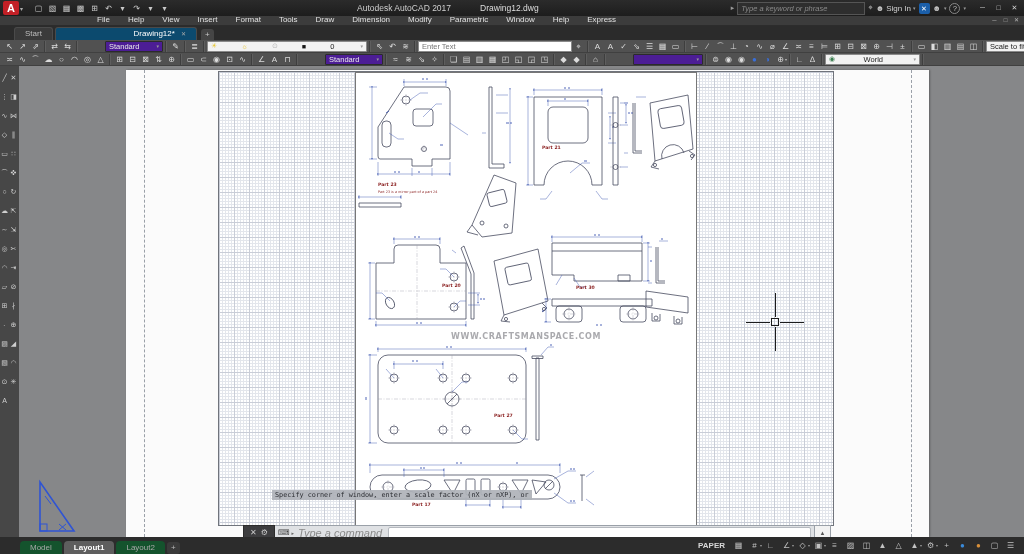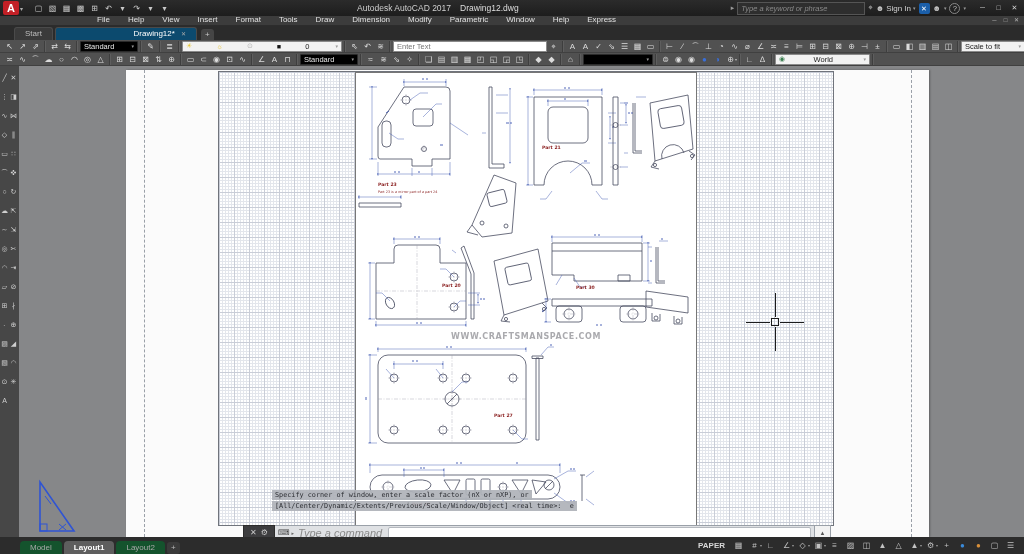--- a/index.html
+++ b/index.html
@@ -8,21 +8,21 @@
        -webkit-font-smoothing:antialiased;}
   
   .titlebar{position:absolute;left:0;top:0;width:1024px;height:16px;
     background:linear-gradient(#2b2b2b,#1d1d1d);display:flex;align-items:center;color:#cfcfcf;}
   .logo{width:16px;height:14px;margin-left:3px;background:#c22026;color:#fff;font-weight:bold;
     font-size:11px;line-height:14px;text-align:center;border-radius:2px;}
   .logo-caret{font-size:6px;color:#aaa;margin:0 3px 0 1px;}
   .qat{display:flex;align-items:center;gap:1px;margin-left:6px;}
   .qat .tb-icon{width:13px;font-size:8px;color:#c9c9c9;}
   .title-text{position:absolute;left:357px;top:0;height:16px;line-height:16px;font-size:8.5px;color:#cfcfcf;white-space:nowrap;}
-  .title-text b{font-weight:normal;margin-left:0;color:#dedede;padding-left:9px;}
+  .title-text b{font-weight:normal;margin-left:20px;color:#dedede;padding-left:9px;}
   .tb-right{position:absolute;right:2px;top:1px;height:14px;display:flex;align-items:center;gap:3px;}
   .search-go{font-size:7px;color:#999;}
   .tb-search{width:120px;height:11px;background:#2e2e2e;border:1px solid #555;color:#ddd;
     font-size:7.5px;padding:0 3px;font-family:"Liberation Sans",sans-serif;}
   .tb-search::placeholder{color:#8a8a8a;font-style:italic;}
   .tbr-icon{font-size:8px;color:#c2c2c2;}
   .signin{font-size:8px;color:#d2d2d2;display:flex;align-items:center;gap:2px;}
   .xchg{width:11px;height:11px;background:#1b5faa;color:#fff;font-size:7px;line-height:11px;text-align:center;border-radius:2px;}
   .helpq{width:11px;height:11px;border:1px solid #888;border-radius:50%;font-size:7px;line-height:10px;text-align:center;color:#ccc;box-sizing:border-box;}
   .caret{font-size:5px;color:#999;}
@@ -45,21 +45,21 @@
   
   .toolbar{position:absolute;left:0;width:1024px;height:13px;background:#515151;border-bottom:1px solid #404040;
     display:flex;align-items:center;padding-left:3px;box-sizing:border-box;}
   .t1{top:40px;} .t2{top:53px;}
   .tb-group{display:flex;align-items:center;}
   .tb-icon{display:inline-block;width:13px;height:11px;font-size:8px;line-height:11px;text-align:center;color:#dcdcdc;position:relative;}
   .tb-icon .dd{font-style:normal;font-size:4px;color:#bbb;position:absolute;right:0;bottom:0;}
   .tb-sep{width:1px;height:11px;background:#3e3e3e;border-right:1px solid #5e5e5e;margin:0 2px;flex:none;}
   .combo{height:11px;display:flex;align-items:center;justify-content:space-between;font-size:7.5px;
     padding:0 3px;box-sizing:border-box;border-radius:1px;flex:none;}
-  .combo.dark{background:#000000;border:1px solid #2b2b2b;color:#e8e8e8;}
+  .combo.dark{background:#4c1d95;border:1px solid #2b2b2b;color:#e8e8e8;margin-left:25px;}
   .combo.light{background:#f2f2f2;border:1px solid #8a8a8a;color:#222;}
   .combo .caret{margin-left:4px;}
   .combo .mini{font-size:7px;margin-right:2px;}
   .tb-input{height:9px;border:1px solid #8a8a8a;background:#fff;font-size:7.5px;color:#333;
     padding:0 3px;font-family:"Liberation Sans",sans-serif;flex:none;}
   .tb-input::placeholder{color:#777;font-style:normal;}
   
   .main{position:absolute;left:0;top:66px;width:1024px;height:471px;}
   .left-strip{position:absolute;left:0;top:0;width:19px;height:100%;background:#474747;display:flex;}
   .lcol{width:9px;display:flex;flex-direction:column;align-items:center;padding-top:2px;}
@@ -648,21 +648,20 @@
 
       <svg class="ucs" viewBox="0 0 46 58">
         <path d="M7,4 L7,53 L41,53 Z" fill="none" stroke="#2f54d4" stroke-width="1.6"></path>
         <rect x="7" y="46" width="7" height="7" fill="none" stroke="#2f54d4" stroke-width="1"></rect>
         <path d="M26,46 l7,6 m0,-6 l-7,6" stroke="#2f54d4" stroke-width="1" fill="none"></path>
         <path d="M12,18 l6,8" stroke="#2f54d4" stroke-width="1" fill="none"></path>
       </svg>
 
       <div class="hist">
           <div><span class="hist-line">Specify corner of window, enter a scale factor (nX or nXP), or</span></div>
-          <div><span class="hist-line">[All/Center/Dynamic/Extents/Previous/Scale/Window/Object] &lt;real time&gt;:  e</span></div>
         </div>
 
       <div class="cmdbar">
         <div class="cmd-grip">
           <span>✕</span>
           <span>⚙</span>
         </div>
         <div class="cmd-body">
           <span class="cmd-kbd">⌨</span>
           <span class="cmd-caret">▸</span>

